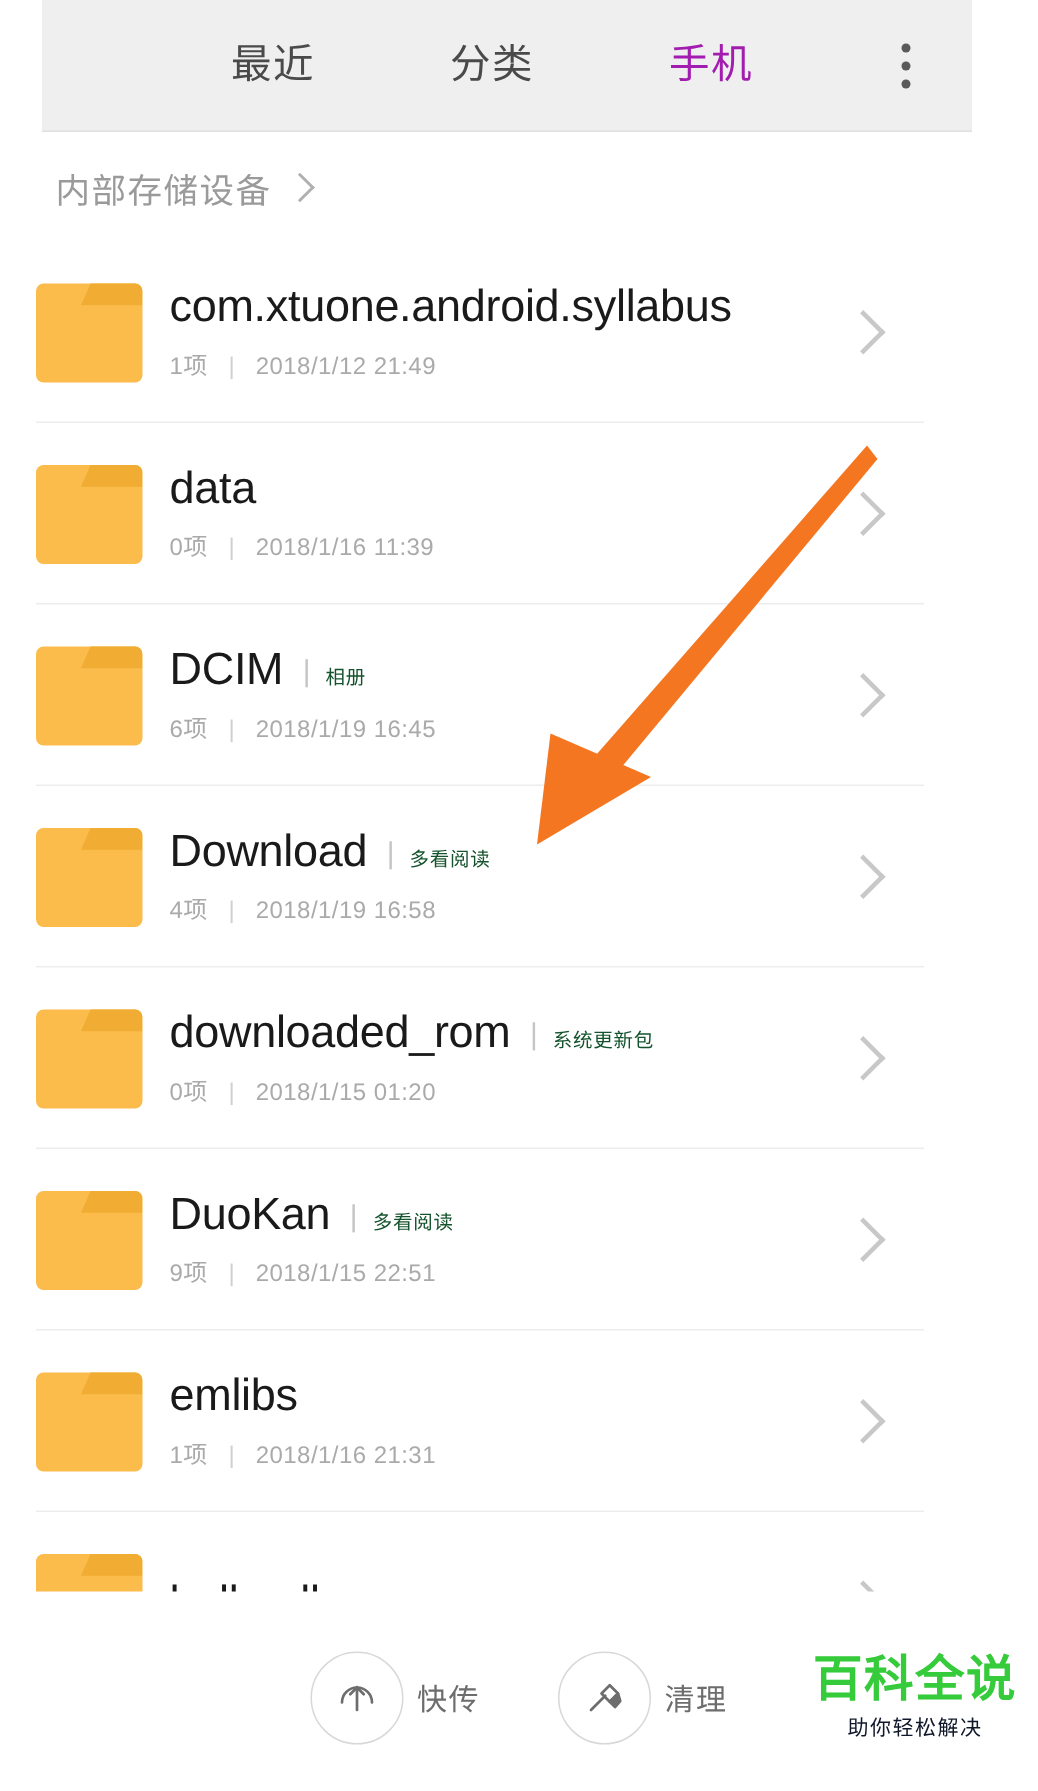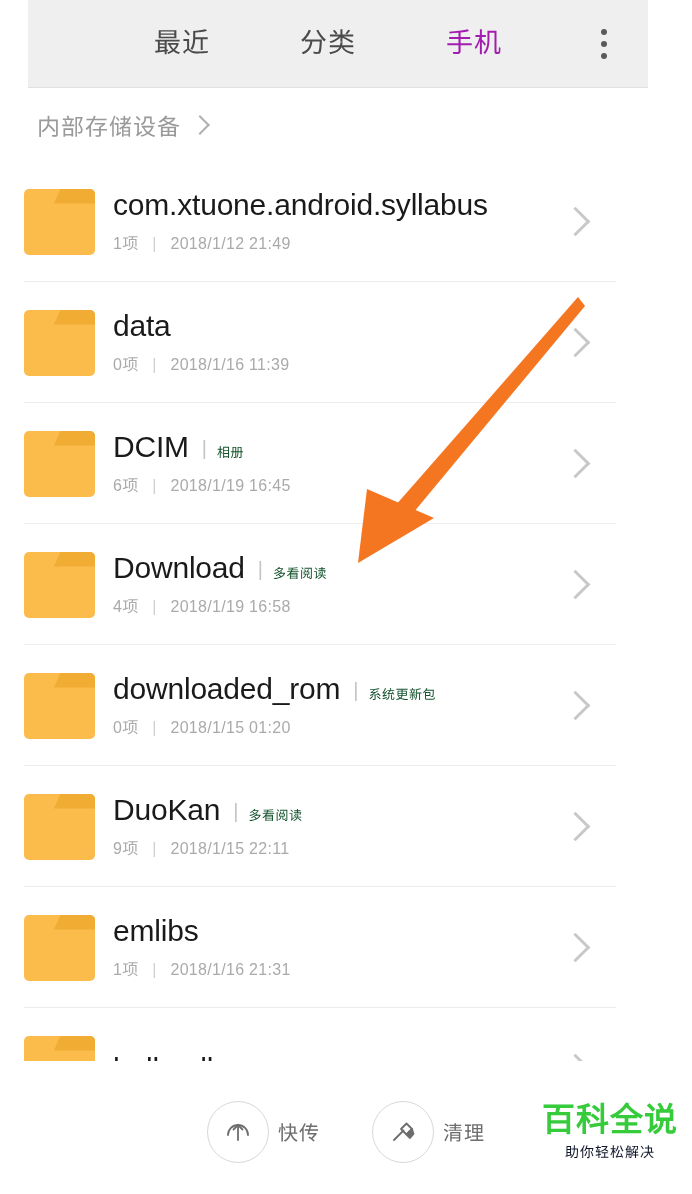--- a/index.html
+++ b/index.html
@@ -383,21 +383,21 @@
       <div class="folder-icon"></div>
       <div class="file-meta">
         <div class="file-title-line">
           <span class="file-name">DuoKan</span>
           <span class="file-alias-sep">|</span>
           <span class="file-alias">多看阅读</span>
         </div>
         <div class="file-sub">
           <span>9项</span>
           <span class="sep">|</span>
-          <span>2018/1/15 22:11</span>
+          <span>2018/1/15 22:51</span>
         </div>
       </div>
       <div class="row-chevron"></div>
     </div>
 
     <div class="file-row">
       <div class="folder-icon"></div>
       <div class="file-meta">
         <div class="file-title-line">
           <span class="file-name">emlibs</span>

